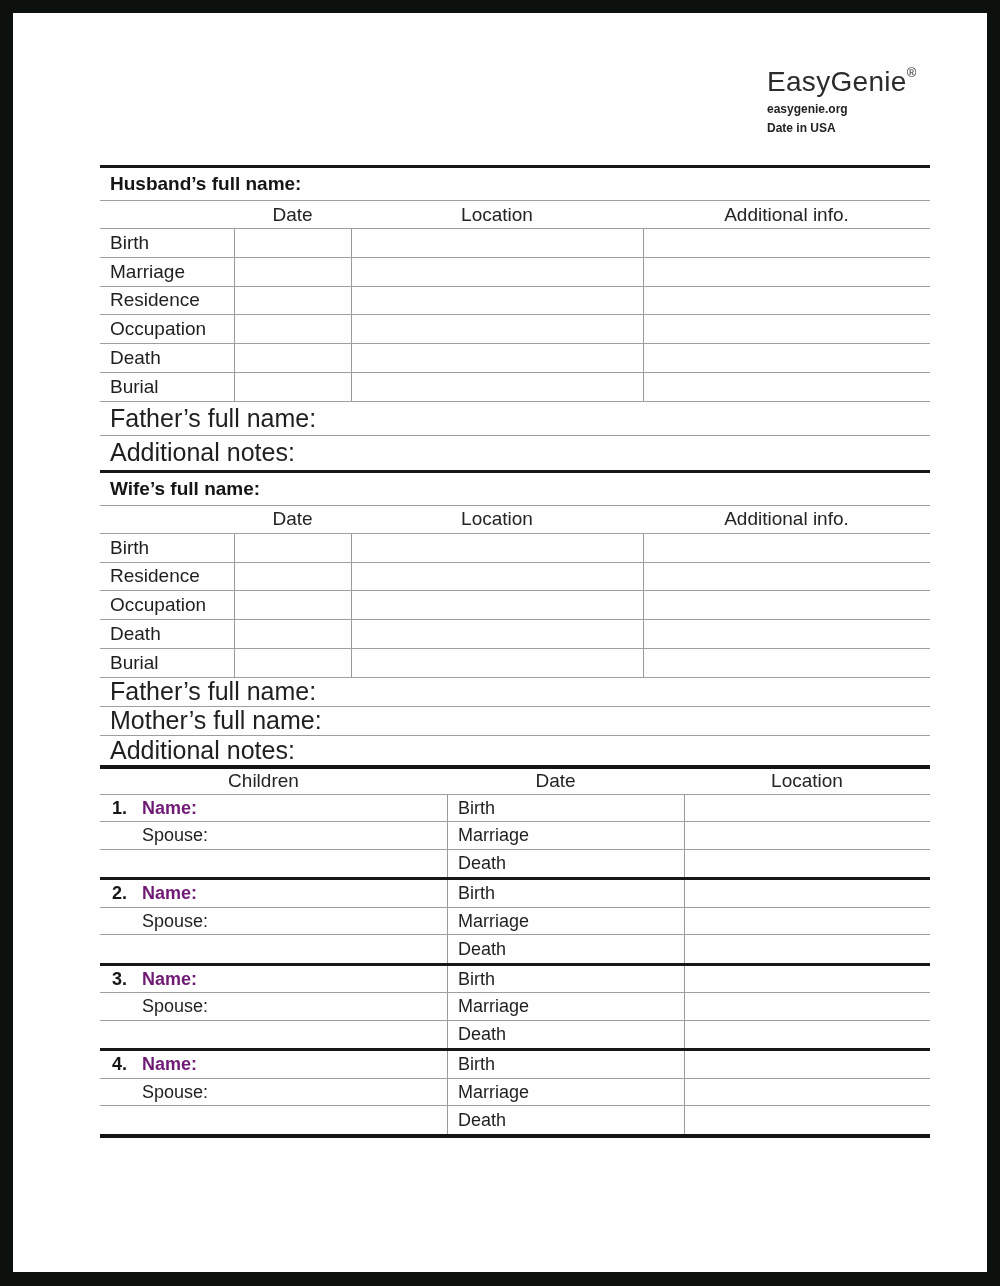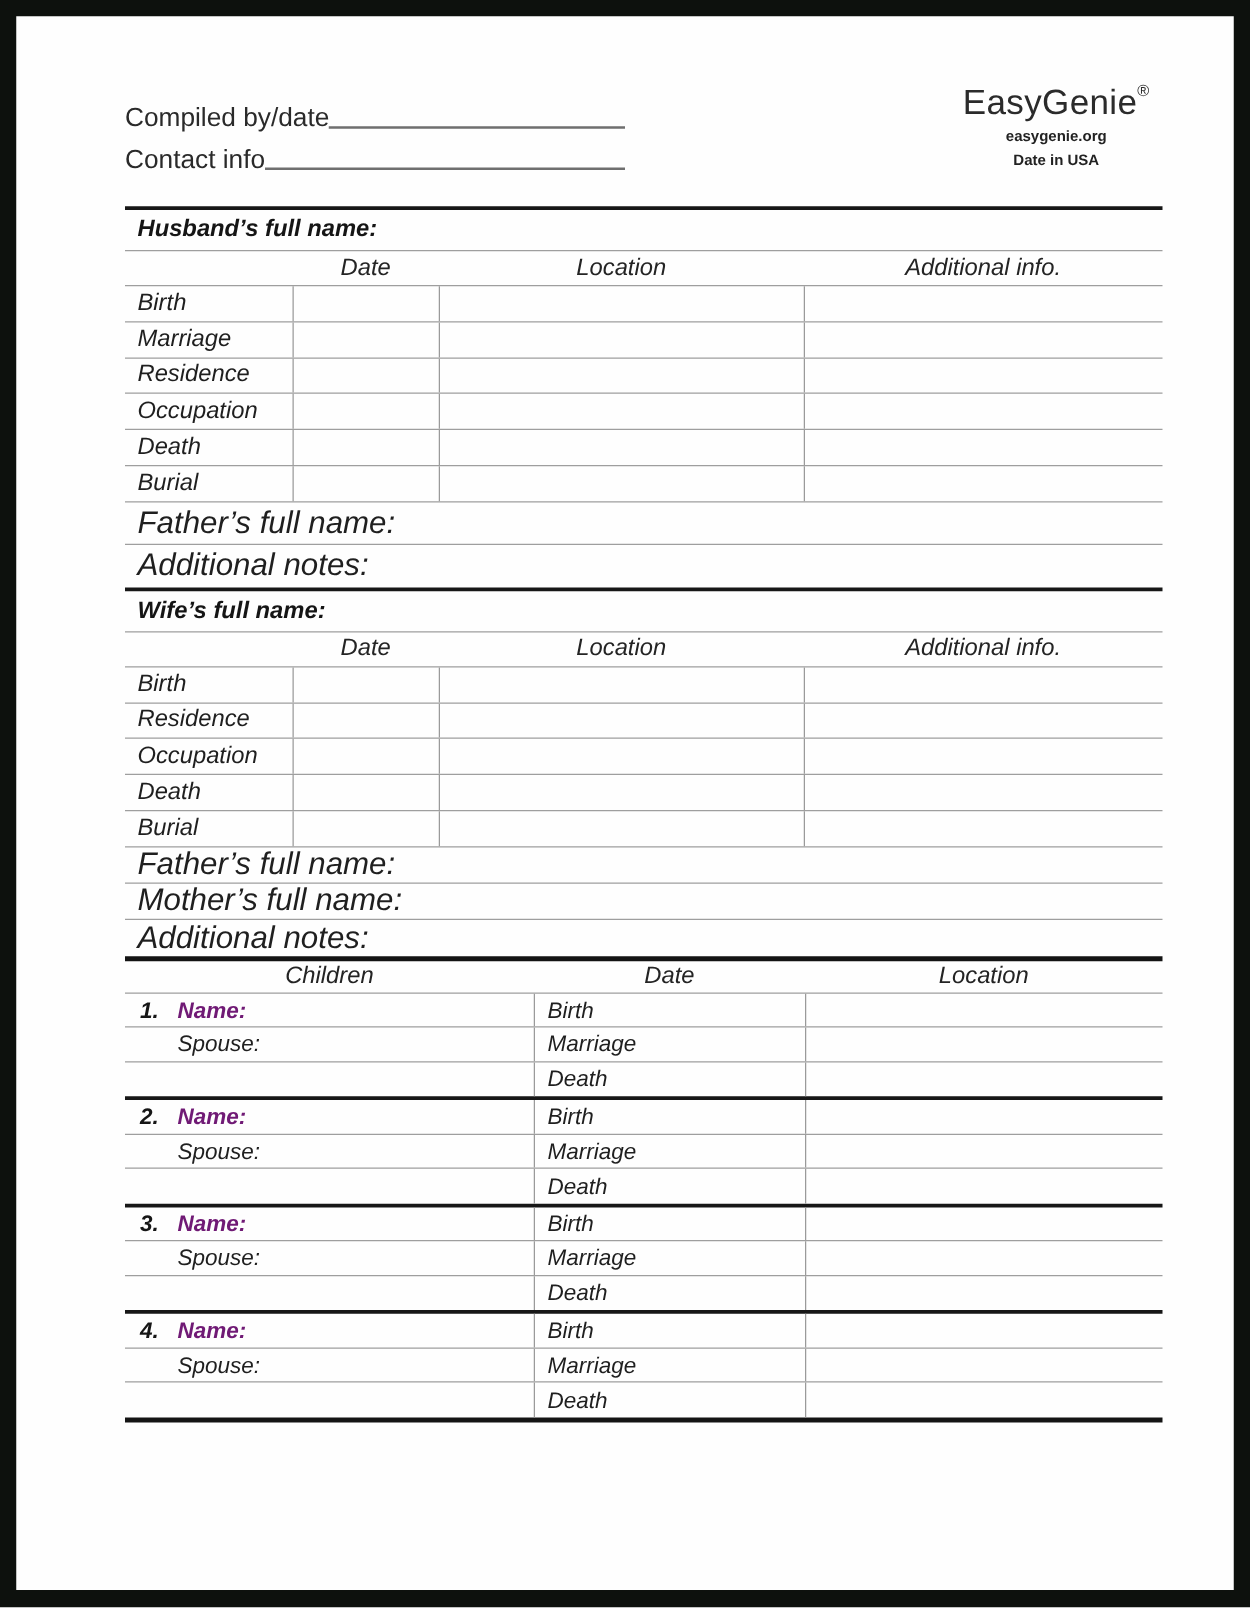--- a/index.html
+++ b/index.html
@@ -6,38 +6,38 @@
   body { background:#fff; font-family:"Liberation Sans", sans-serif; color:#1f1f1f; }
   .page { width:1000px; height:1286px; background:#0d110d; padding:13px 13px 14px 13px; }
   .sheet { width:974px; height:1259px; background:#fefefe; position:relative; overflow:hidden; }
 
   
   .sheet-header { position:relative; height:152px; }
   .fill-block { position:absolute; left:87px; top:60px; width:400px; }
   .fill-line { display:flex; align-items:flex-end; height:33px; font-size:21px; color:#2a2a2a; }
   .fill-line .lbl { white-space:nowrap; line-height:1.05; }
   .fill-line .underline { flex:1 1 auto; border-bottom:2px solid #6f6f6f; margin-bottom:3px; height:1px; }
-  .brand { position:absolute; right:52px; top:52px; width:180px; text-align:center; }
+  .brand { position:absolute; right:40px; top:52px; width:180px; text-align:left; }
   .brand-name { font-size:28px; color:#2b2b2b; letter-spacing:0.3px; }
   .brand-name sup { font-size:13px; vertical-align:14px; }
   .brand-site { font-size:12px; font-weight:700; color:#222; margin-top:4px; }
   .brand-made { font-size:12px; font-weight:700; color:#222; margin-top:5px; }
 
   .title { text-align:center; font-size:29px; font-weight:700; letter-spacing:0.5px; color:#161616; margin:6px 0 12px 0; }
 
   
-  .form { margin-left:87px; width:830px;font-style:italic; }
+  .form { margin-left:87px; width:830px; }
   .thick3 { height:3px; background:#171717; }
   .thick4 { height:4px; background:#141414; }
   .thinb { border-bottom:1.5px solid #9e9e9e; }
 
   .sec-title { height:33px; display:flex; align-items:center; padding-left:10px;
                font-size:19px; font-weight:700; color:#151515; }
   .sp-grid { display:grid; grid-template-columns:134px 117px 292px auto; }
-  .ch-grid { display:grid; grid-template-columns:327px 217px auto; }
+  .ch-grid { display:grid; grid-template-columns:327px 217px auto;gap:20px; }
 
   .cols-head { height:28px; align-items:center; font-size:19px; color:#242424; }
   .cols-head div { text-align:center; }
   .ev-row { height:28.8px; align-items:center; font-size:19px; }
   .ev-row .lbl { padding-left:10px; }
   .vline { border-left:1px solid #9a9a9a; height:100%; }
   .cell { height:100%; }
 
   .name-row { display:flex; align-items:center; padding-left:10px; font-size:25px; }
   .h-name { height:34px; }
@@ -53,30 +53,20 @@
   .ch-row .c2 { padding-left:10px; border-left:1px solid #9a9a9a; height:100%; display:flex; align-items:center; }
   .ch-row .c3 { border-left:1px solid #9a9a9a; height:100%; }
 </style>
 </head>
 <body>
 
 <div class="page">
   <div class="sheet">
 
     <div class="sheet-header">
-      <div class="fill-block">
-        <div class="fill-line">
-          <span class="lbl">Compiled by/date</span>
-          <span class="underline"></span>
-        </div>
-        <div class="fill-line">
-          <span class="lbl">Contact info</span>
-          <span class="underline"></span>
-        </div>
-      </div>
       <div class="brand">
         <div class="brand-name"><span>EasyGenie</span><sup>®</sup></div>
         <div class="brand-site">easygenie.org</div>
         <div class="brand-made">Date in USA</div>
       </div>
     </div>
 
 
     <div class="form">
 

